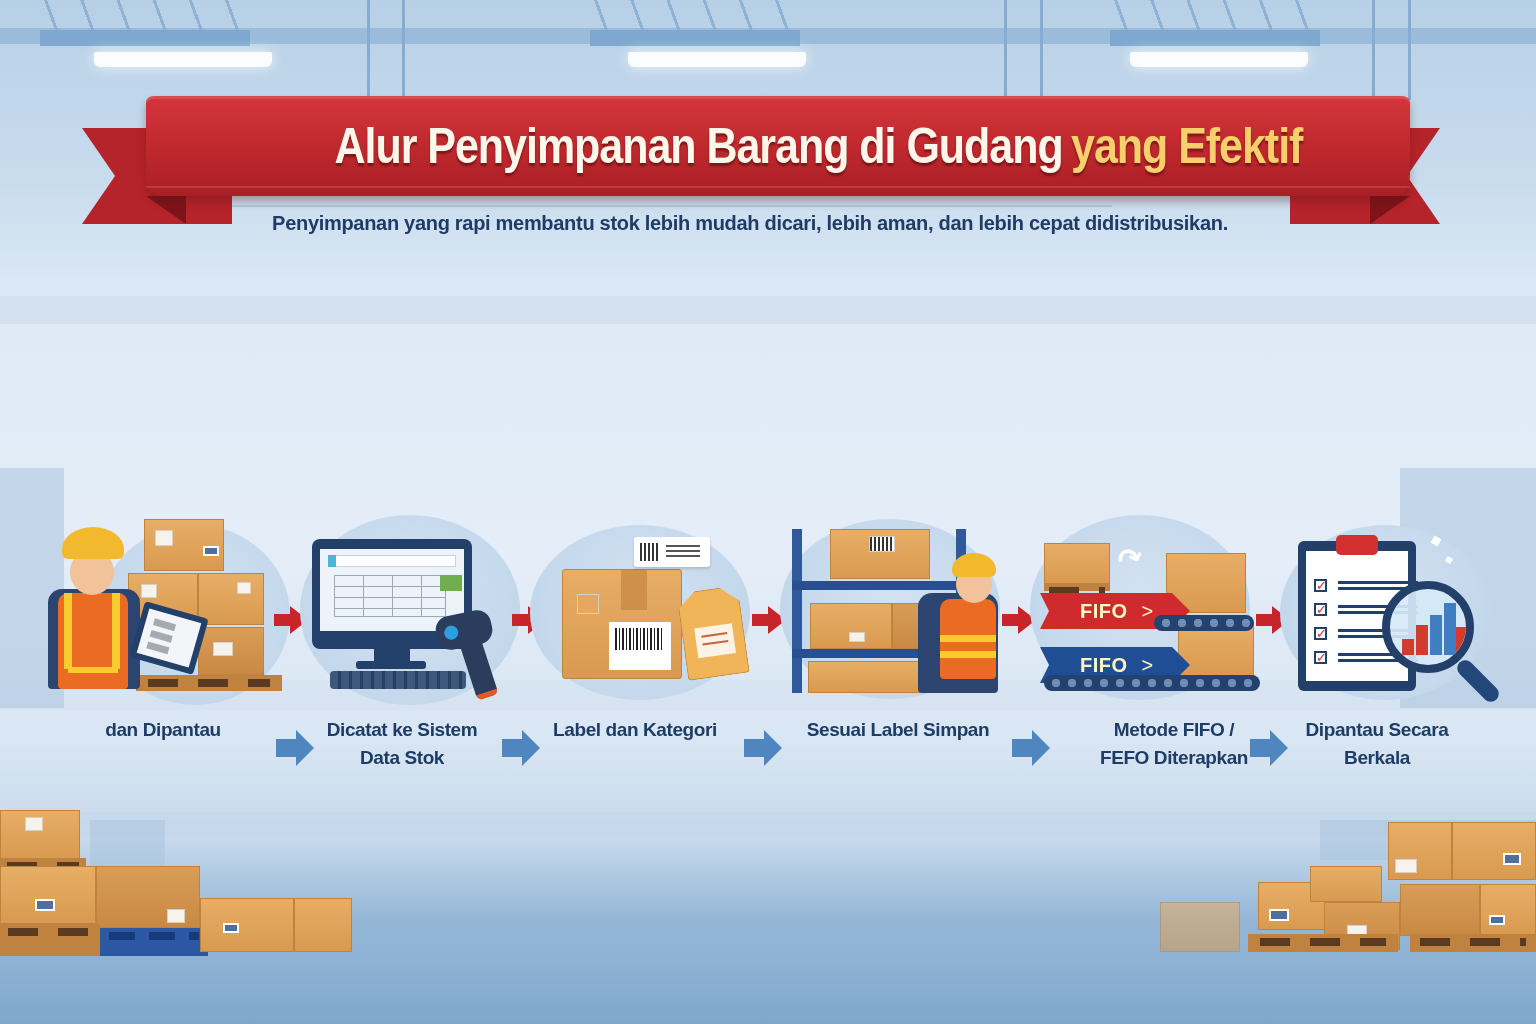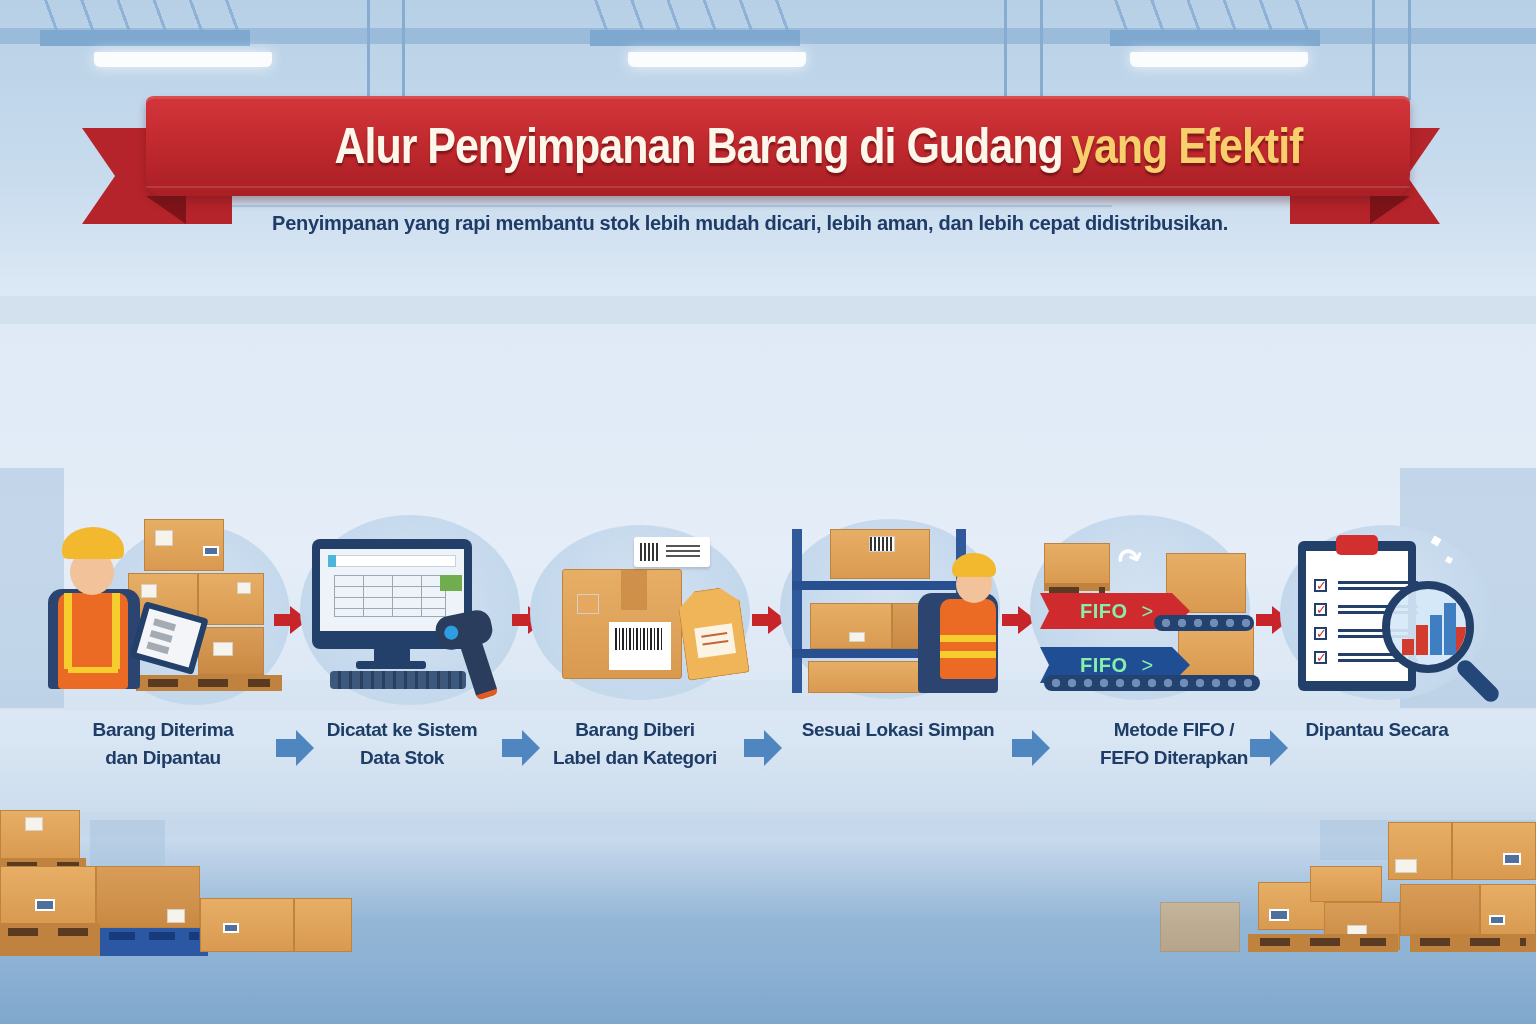--- a/index.html
+++ b/index.html
@@ -89,21 +89,21 @@
   .screen { position: absolute; background: #eef3f9; }
   .grid-table { position: absolute; border: 1px solid #9da8b5;
     background: repeating-linear-gradient(180deg, transparent 0 10px, #9da8b5 10px 11px),
                 repeating-linear-gradient(90deg, transparent 0 28px, #9da8b5 28px 29px); }
   .scanner { position: absolute; background: #2a3d5c; border-radius: 14px; }
 
   .shelf-post { position: absolute; background: #30599b; }
   .shelf-beam { position: absolute; background: #284f8f; height: 9px; }
 
   .badge { position: absolute; display: flex; align-items: center; padding-left: 40px;
-    font-weight: 700; font-size: 20px; color: #86efac; letter-spacing: .5px; }
+    font-weight: 700; font-size: 20px; color: #fef9c3; letter-spacing: .5px; }
   .badge.fifo { background: #cf2a2e; clip-path: polygon(0 0, 88% 0, 100% 50%, 88% 100%, 0 100%, 6% 50%); }
   .badge.fefo { background: #1f4e94; clip-path: polygon(0 0, 88% 0, 100% 50%, 88% 100%, 0 100%, 6% 50%); }
   .badge .chev { margin-left: 14px; font-weight: 400; }
   .conveyor { position: absolute; height: 16px; background: #244270; border-radius: 8px;
     background-image: radial-gradient(circle, #6f8db5 4px, transparent 4.5px); background-size: 16px 16px; background-position: 4px 0; }
 
   .clipboard { position: absolute; background: #22406a; border-radius: 6px; }
   .clip-paper { position: absolute; background: #ffffff; }
   .clip-top { position: absolute; background: #d32f2f; border-radius: 5px; }
   .check-row { position: absolute; left: 16px; height: 14px; width: 120px; }
@@ -315,45 +315,44 @@
       <div class="bar" style="left:40px;height:40px;background:#3f7fc1"></div>
       <div class="bar" style="left:54px;height:52px;background:#3f7fc1"></div>
       <div class="bar" style="left:66px;height:28px;background:#d33b2f"></div>
     </div>
     <div class="mag-handle" style="left:190px;top:150px"></div>
     <div style="position:absolute;left:152px;top:32px;width:8px;height:8px;background:#fff;transform:rotate(30deg)"></div>
     <div style="position:absolute;left:166px;top:52px;width:6px;height:6px;background:#fff;transform:rotate(30deg)"></div>
   </div>
 
   <div class="step-label" style="left:48px">
-    <div>Barang Diterima</div>
     <div>dan Dipantau</div>
   </div>
   <div class="blue-arrow" style="left:276px;top:730px"></div>
   <div class="step-label" style="left:287px">
     <div>Dicatat ke Sistem</div>
     <div>Data Stok</div>
   </div>
   <div class="blue-arrow" style="left:502px;top:730px"></div>
   <div class="step-label" style="left:520px">
-    <div>Barang Diberi</div>
     <div>Label dan Kategori</div>
   </div>
   <div class="blue-arrow" style="left:744px;top:730px"></div>
   <div class="step-label" style="left:783px">
-    <div>Sesuai Lokasi Simpan</div>
+    <div>Sesuai Label Simpan</div>
   </div>
   <div class="blue-arrow" style="left:1012px;top:730px"></div>
   <div class="step-label" style="left:1059px">
     <div>Metode FIFO /</div>
     <div>FEFO Diterapkan</div>
   </div>
   <div class="blue-arrow" style="left:1250px;top:730px"></div>
   <div class="step-label" style="left:1262px">
     <div>Dipantau Secara</div>
+    <div>Berkala</div>
   </div>
 
   <div class="floor"></div>
 
   <div>
     <div class="box" style="left:0;top:810px;width:80px;height:50px">
         <div class="tag-white" style="left:24px;top:6px;width:18px;height:14px"></div>
       </div>
     <div class="pallet" style="left:0;top:858px;width:86px;height:10px"></div>
     <div class="box" style="left:0;top:866px;width:96px;height:58px">

